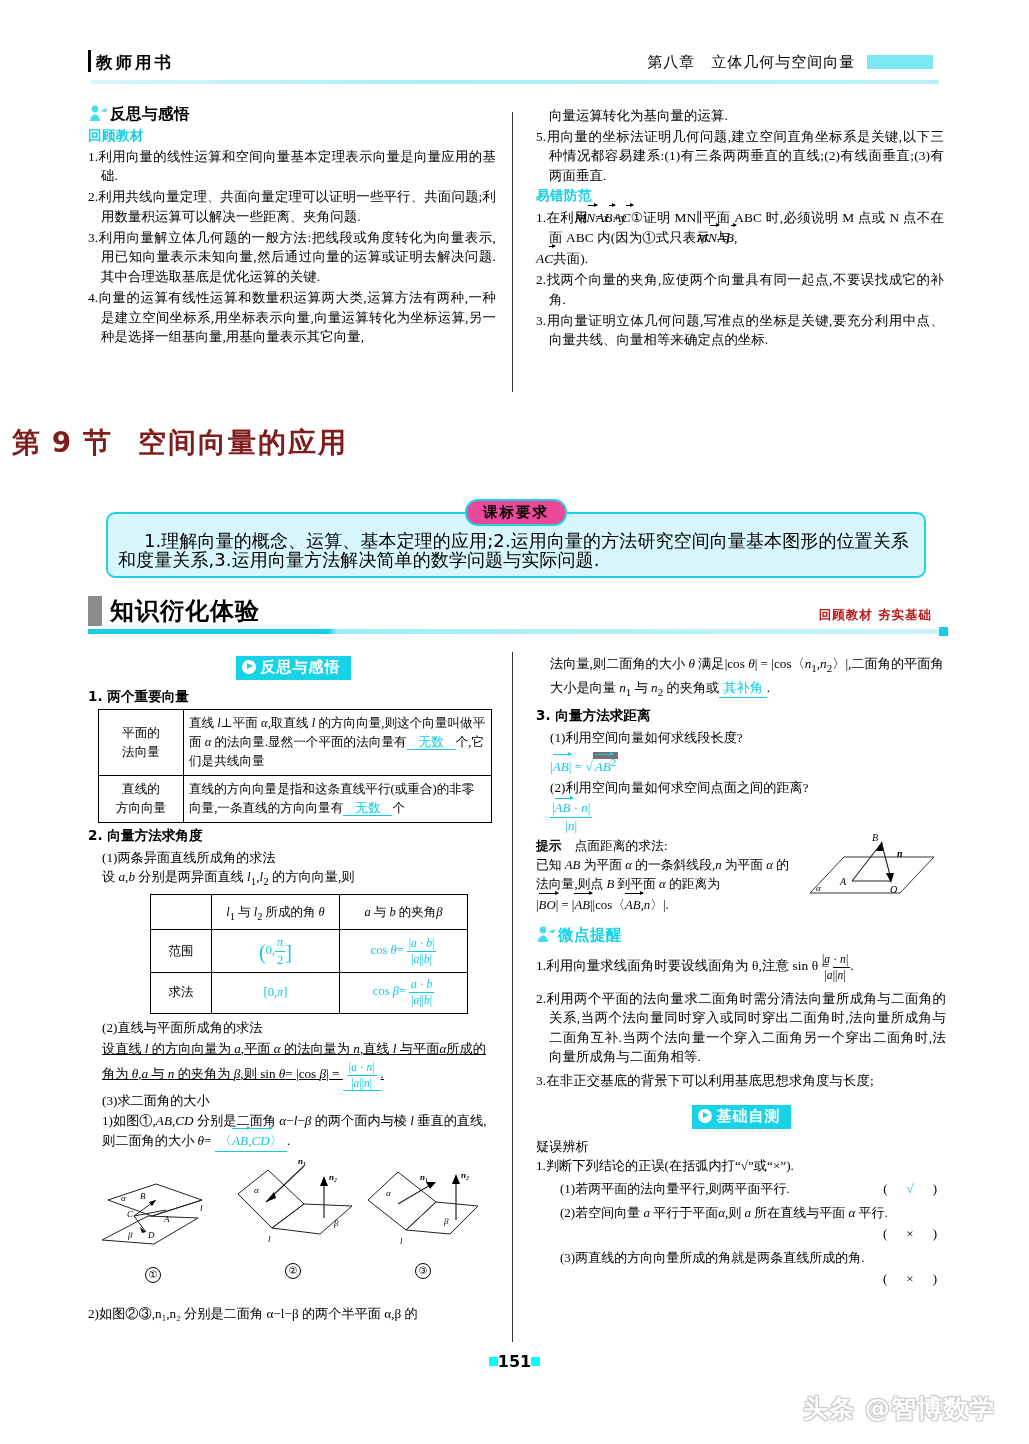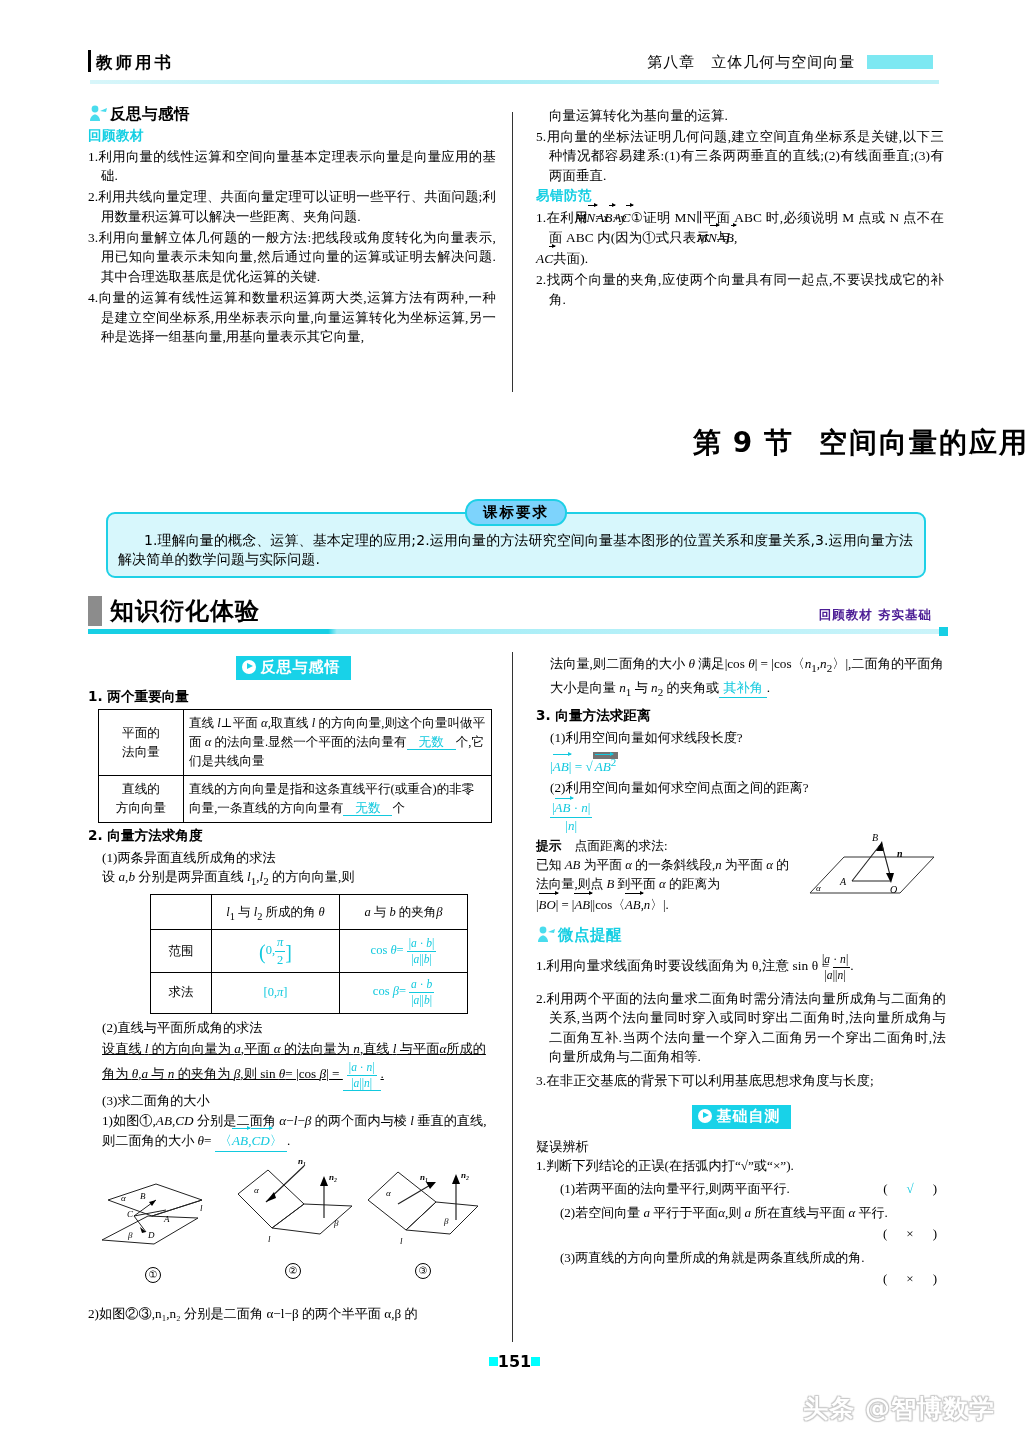--- a/index.html
+++ b/index.html
@@ -72,53 +72,53 @@
   }
   .vecc{position:relative;display:inline-block;font-style:italic;padding-top:1px;color:#12c9de;}
   .vecc::after{content:"";position:absolute;left:0;right:-2px;top:-2px;height:1px;background:#12c9de;}
   .vecc::before{
     content:"";position:absolute;right:-3px;top:-4.2px;
     border-left:4px solid #12c9de;border-top:2.2px solid transparent;border-bottom:2.2px solid transparent;
   }
 
   
   .sectitle{
-    position:absolute;left:12px;right:0;top:424px;text-align:right;
-    color:#000000;font-size:28px;font-weight:bold;letter-spacing:2px;
+    position:absolute;left:12px;right:0;top:424px;text-align:left;
+    color:#7f1d1d;font-size:28px;font-weight:bold;letter-spacing:2px;
     font-family:"DejaVu Sans","Liberation Sans",sans-serif;
   }
   .sectitle .num{letter-spacing:1px;margin-right:26px;}
 
   
   .curbox{
     position:absolute;left:106px;top:512px;width:816px;height:62px;
     border:2px solid #1ed0e6;border-radius:9px;background:#d7f7fc;
   }
   .curbadge{
     position:absolute;left:50%;transform:translateX(-50%);top:-15px;
-    background:#7dd3fc;border:2px solid #1ed0e6;border-radius:13px;
+    background:#ec4899;border:2px solid #1ed0e6;border-radius:13px;
     padding:2px 16px;font-size:14.5px;font-weight:bold;letter-spacing:2px;
     font-family:"DejaVu Sans","Liberation Sans",sans-serif;color:#000;
   }
   .curtext{
     position:absolute;left:10px;right:8px;top:17px;
-    font-size:14px;line-height:19px;text-indent:26px;
+    font-size:18px;line-height:19px;text-indent:26px;
     font-family:"DejaVu Sans","Liberation Sans",sans-serif;
     letter-spacing:.1px;
   }
 
   
   .banner{position:absolute;left:88px;top:596px;width:858px;height:44px;}
   .banner .blk{position:absolute;left:0;top:0;width:14px;height:30px;background:#8c8c8c;}
   .banner .btxt{
     position:absolute;left:22px;top:-1px;font-size:24px;font-weight:bold;letter-spacing:1px;
     font-family:"DejaVu Sans","Liberation Sans",sans-serif;
   }
   .banner .bnote{
-    position:absolute;right:14px;top:11px;color:#4c1d95;font-size:12.5px;font-weight:bold;
+    position:absolute;right:14px;top:11px;color:#b91c1c;font-size:12.5px;font-weight:bold;
     font-family:"DejaVu Sans","Liberation Sans",sans-serif;letter-spacing:1px;
   }
   .banner .brule{
     position:absolute;left:0;right:0;top:33px;height:5px;
     background:linear-gradient(to right,#17cfe4 0%,#17cfe4 28%,#9fecf6 29%,#cbf4fa 100%);
   }
   .banner .bsq{position:absolute;right:-2px;top:31px;width:9px;height:9px;background:#17cfe4;}
 
   
   .maincols{position:absolute;left:88px;top:652px;width:858px;height:690px;}
@@ -231,20 +231,21 @@
     </div>
 
     <div class="col right">
       <div class="li cont">向量运算转化为基向量的运算.</div>
       <div class="li">5.用向量的坐标法证明几何问题,建立空间直角坐标系是关键,以下三种情况都容易建系:(1)有三条两两垂直的直线;(2)有线面垂直;(3)有两面垂直.</div>
       <div class="sub-h">易错防范</div>
       <div class="li">
         <span>1.在利用</span><span class="vec">MN</span>=<i class="m">x</i><span class="vec">AB</span>+<i class="m">y</i><span class="vec">AC</span>①<span>证明 MN∥平面 ABC 时,必须说明 M 点或 N 点不在面 ABC 内(因为①式只表示</span><span class="vec">MN</span>与<span class="vec">AB</span>,<br><span class="vec">AC</span><span>共面).</span>
       </div>
       <div class="li">2.找两个向量的夹角,应使两个向量具有同一起点,不要误找成它的补角.</div>
+      <div class="li">3.用向量证明立体几何问题,写准点的坐标是关键,要充分利用中点、向量共线、向量相等来确定点的坐标.</div>
     </div>
   </div>
 
   <div class="sectitle">
     <span class="num">第 9 节</span><span>空间向量的应用</span>
   </div>
 
   <div class="curbox">
     <div class="curbadge">课标要求</div>
     <div class="curtext">1.理解向量的概念、运算、基本定理的应用;2.运用向量的方法研究空间向量基本图形的位置关系和度量关系,3.运用向量方法解决简单的数学问题与实际问题.</div>

